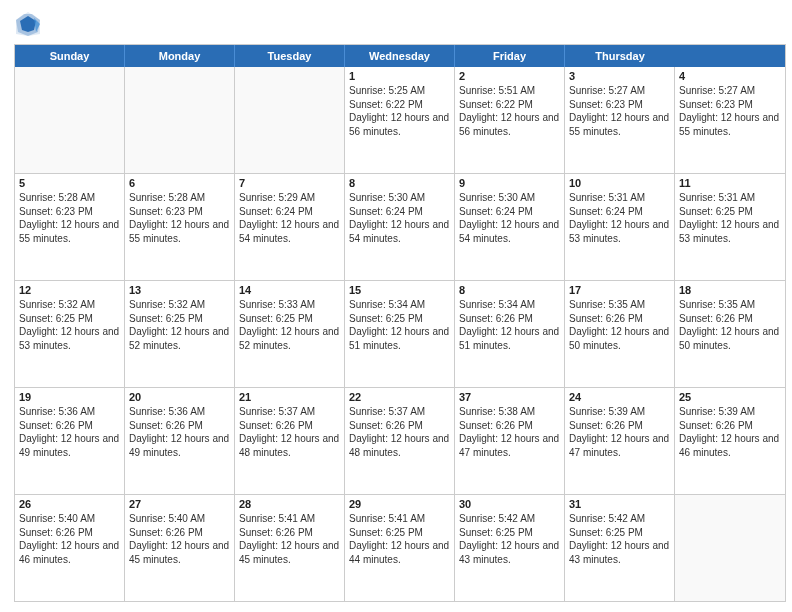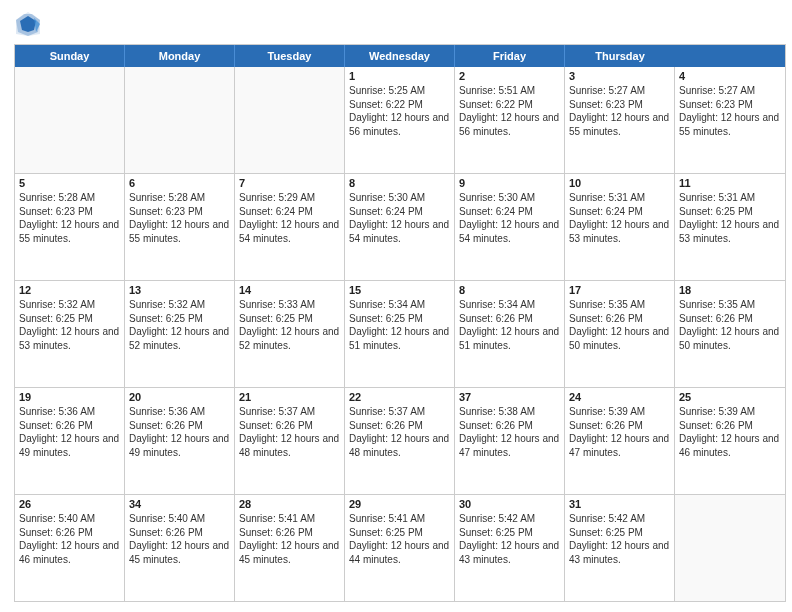--- a/index.html
+++ b/index.html
@@ -318,21 +318,21 @@
           </div>
         </div>
         <div class="cal-week">
           <div class="cal-cell">
             <span class="day-num">26</span>
             <div class="cell-info" style="white-space: pre-line;">Sunrise: 5:40 AM
 Sunset: 6:26 PM
 Daylight: 12 hours and 46 minutes.</div>
           </div>
           <div class="cal-cell">
-            <span class="day-num">34</span>
+            <span class="day-num">27</span>
             <div class="cell-info" style="white-space: pre-line;">Sunrise: 5:40 AM
 Sunset: 6:26 PM
 Daylight: 12 hours and 45 minutes.</div>
           </div>
           <div class="cal-cell">
             <span class="day-num">28</span>
             <div class="cell-info" style="white-space: pre-line;">Sunrise: 5:41 AM
 Sunset: 6:26 PM
 Daylight: 12 hours and 45 minutes.</div>
           </div>

